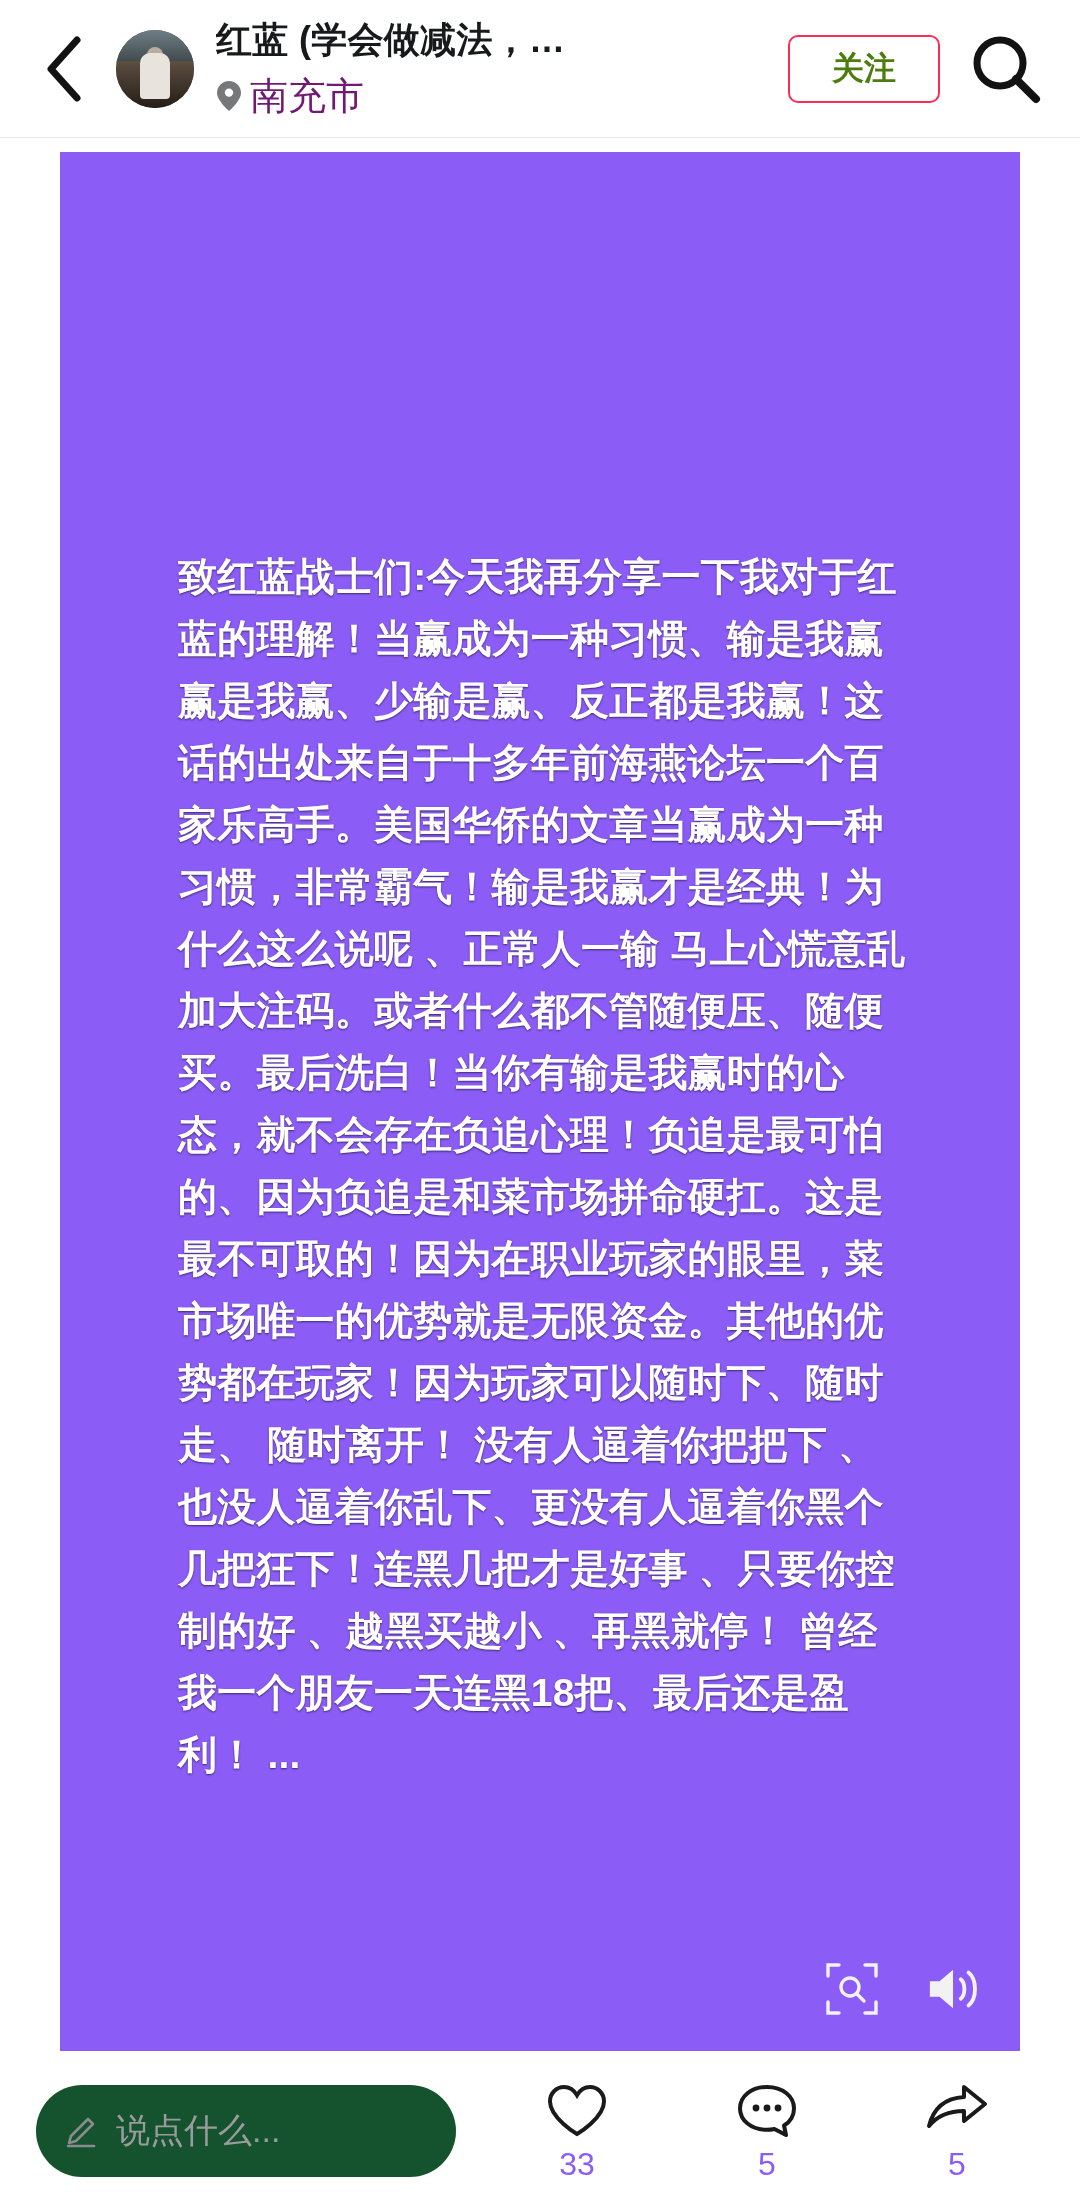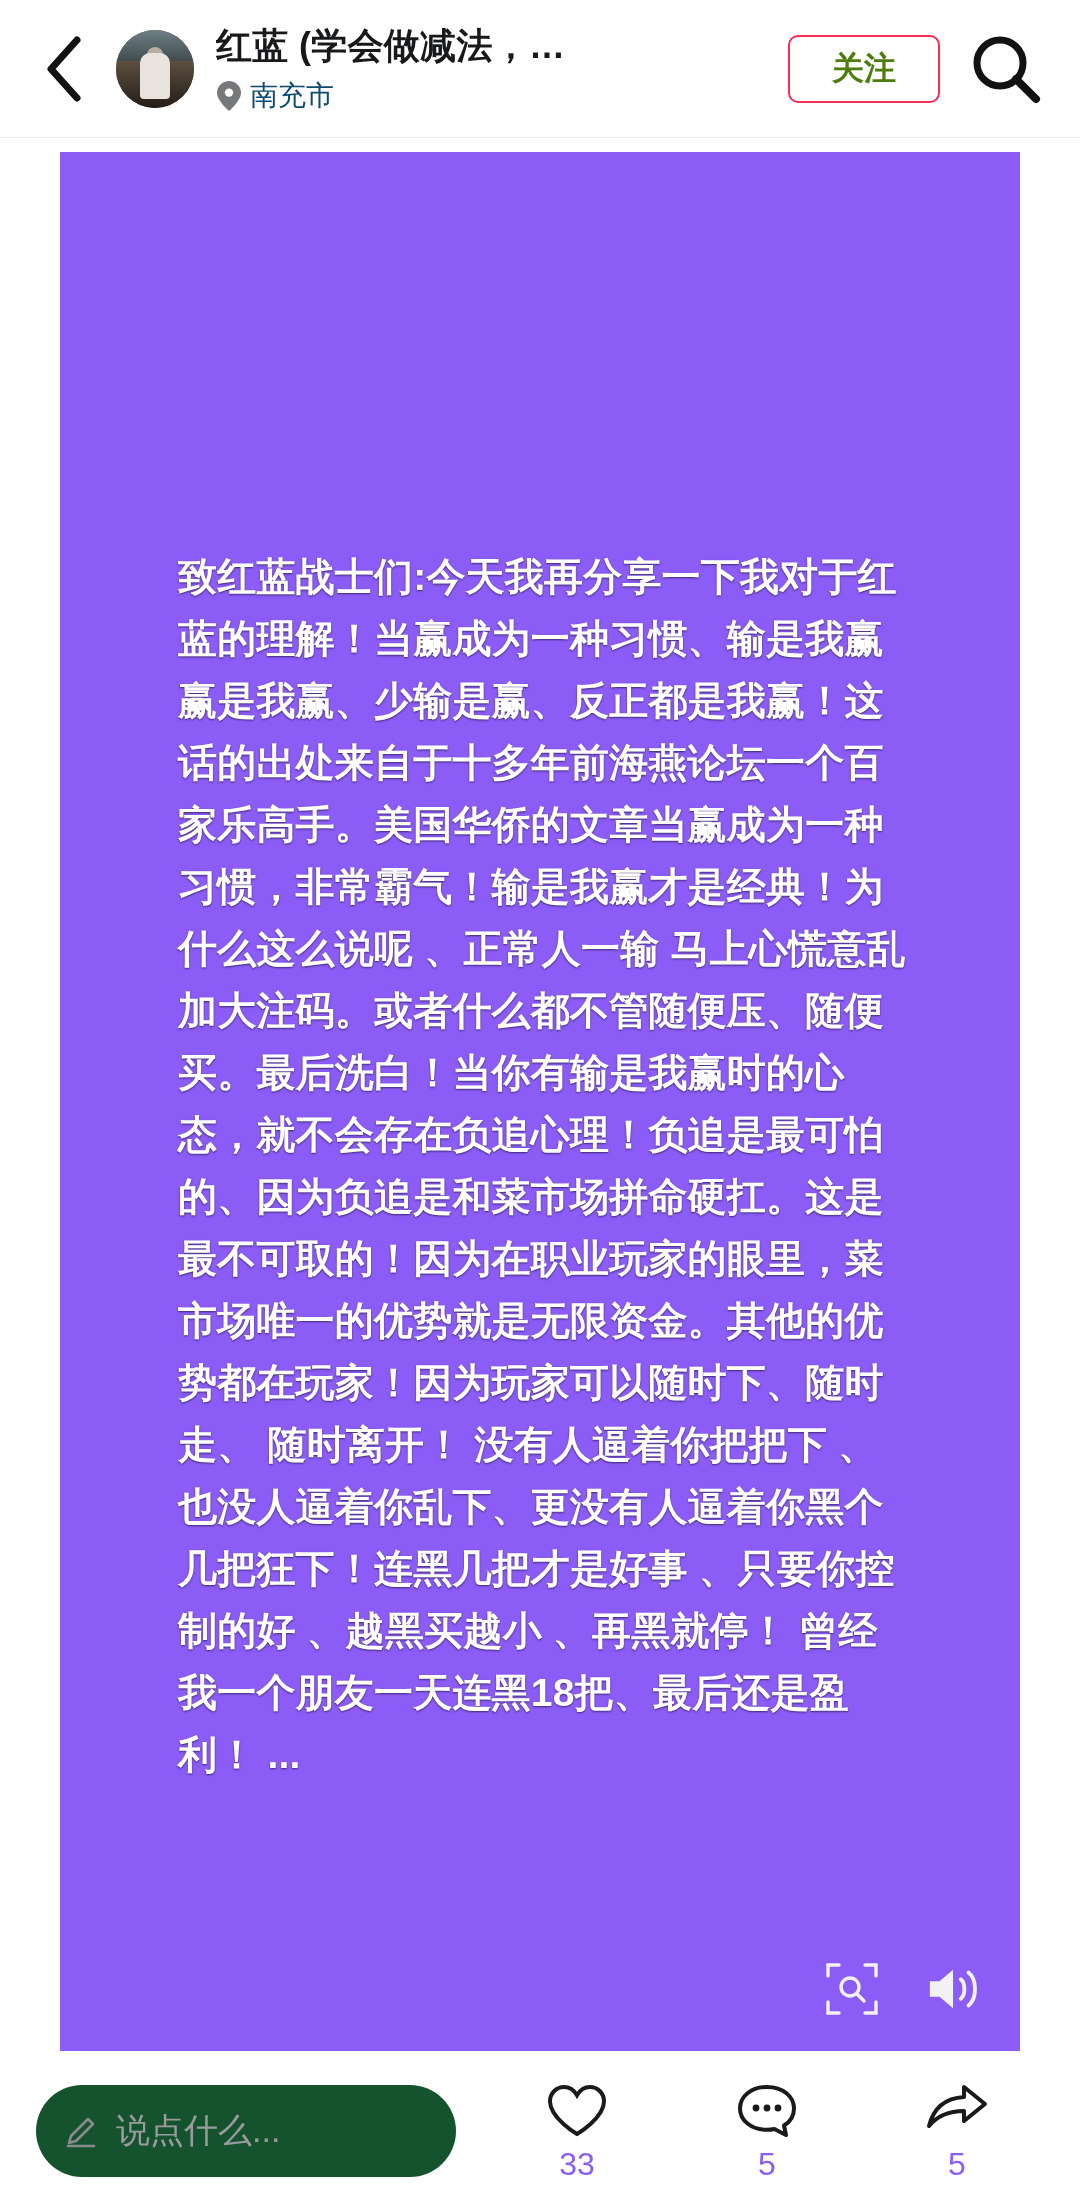--- a/index.html
+++ b/index.html
@@ -88,22 +88,22 @@
     text-overflow: ellipsis;
     max-width: 470px;
     letter-spacing: 0.3px;
   }
   .loc-row {
     display: flex;
     align-items: center;
     gap: 8px;
   }
   .loc-text {
-    font-size: 28px;
-    color: #0c4a6e;
+    font-size: 38px;
+    color: #701a75;
   }
   .follow-btn {
     flex: 0 0 auto;
     width: 152px;
     height: 68px;
     border: 2px solid #fe2c55;
     border-radius: 10px;
     color: #4d7c0f;
     font-size: 32px;
     font-weight: 700;

